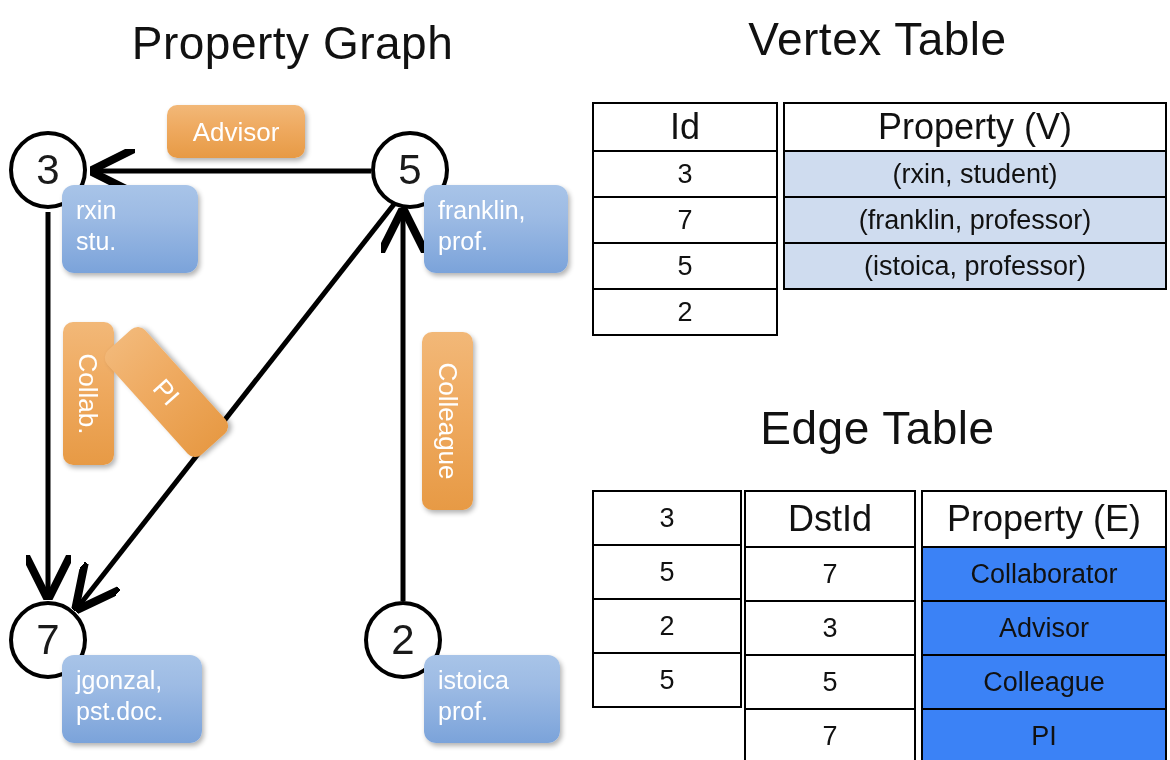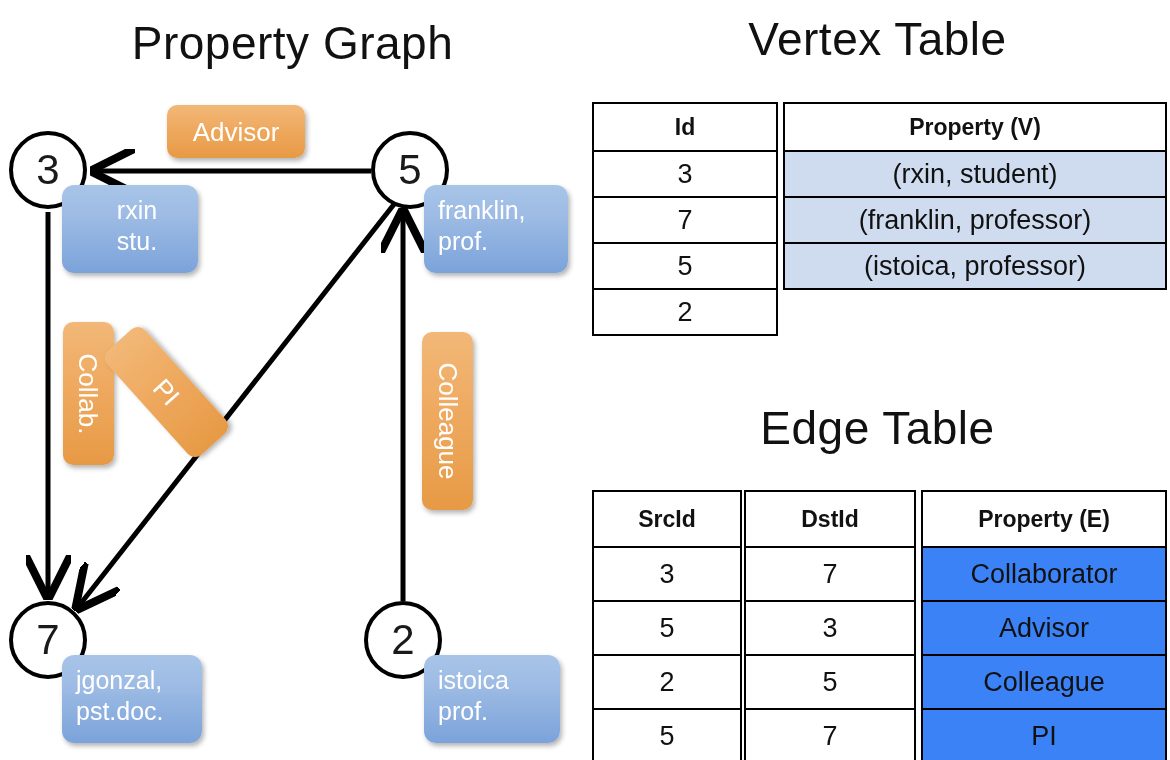--- a/index.html
+++ b/index.html
@@ -70,21 +70,21 @@
     border-radius: 12px;
     background: linear-gradient(to bottom, #a8c4e8 0%, #9dbbe4 35%, #7ba3da 100%);
     box-shadow: 2px 3px 5px rgba(0,0,0,0.30);
     color: #ffffff;
     font-size: 25px;
     line-height: 1.25;
     padding: 10px 0 0 14px;
     z-index: 4;
     white-space: pre-line;
   }
-  #prop-rxin     { left: 62px;  top: 185px; width: 136px; height: 88px; text-align: center; }
+  #prop-rxin     { left: 62px;  top: 185px; width: 136px; height: 88px; }
   #prop-franklin { left: 424px; top: 185px; width: 144px; height: 88px; }
   #prop-jgonzal  { left: 62px;  top: 655px; width: 140px; height: 88px; }
   #prop-istoica  { left: 424px; top: 655px; width: 136px; height: 88px; }
 
   
   .edge-label {
     position: absolute;
     box-sizing: border-box;
     border-radius: 10px;
     background: linear-gradient(to bottom, #f2b878 0%, #efab62 40%, #e79a45 100%);
@@ -127,22 +127,22 @@
     border: 2px solid #000;
     text-align: center;
     font-weight: 400;
     font-size: 27px;
     color: #111;
     padding: 0;
     height: 44px;
     line-height: 1;
   }
   .tbl .hdr {
-    font-weight: 700;
-    font-size: 23px;
+    font-weight: 400;
+    font-size: 36px;
     height: 46px;
   }
 
   
   #vertex-table-id       { left: 592px; top: 102px; width: 186px; }
   #vertex-table-property { left: 783px; top: 102px; width: 384px; }
   #vertex-table-property td { background: #cfdcef; text-align: center; }
 
   
   #edge-table-src        { left: 592px; top: 490px; width: 150px; }
@@ -240,23 +240,20 @@
     <td>(franklin, professor)</td>
   </tr>
   <tr>
     <td>(istoica, professor)</td>
   </tr>
 </tbody>
   </table>
 
 <table class="tbl" id="edge-table-src">
   <tbody>
-      <tr>
-    <th class="hdr">SrcId</th>
-  </tr>
   <tr>
     <td>3</td>
   </tr>
   <tr>
     <td>5</td>
   </tr>
   <tr>
     <td>2</td>
   </tr>
   <tr>

